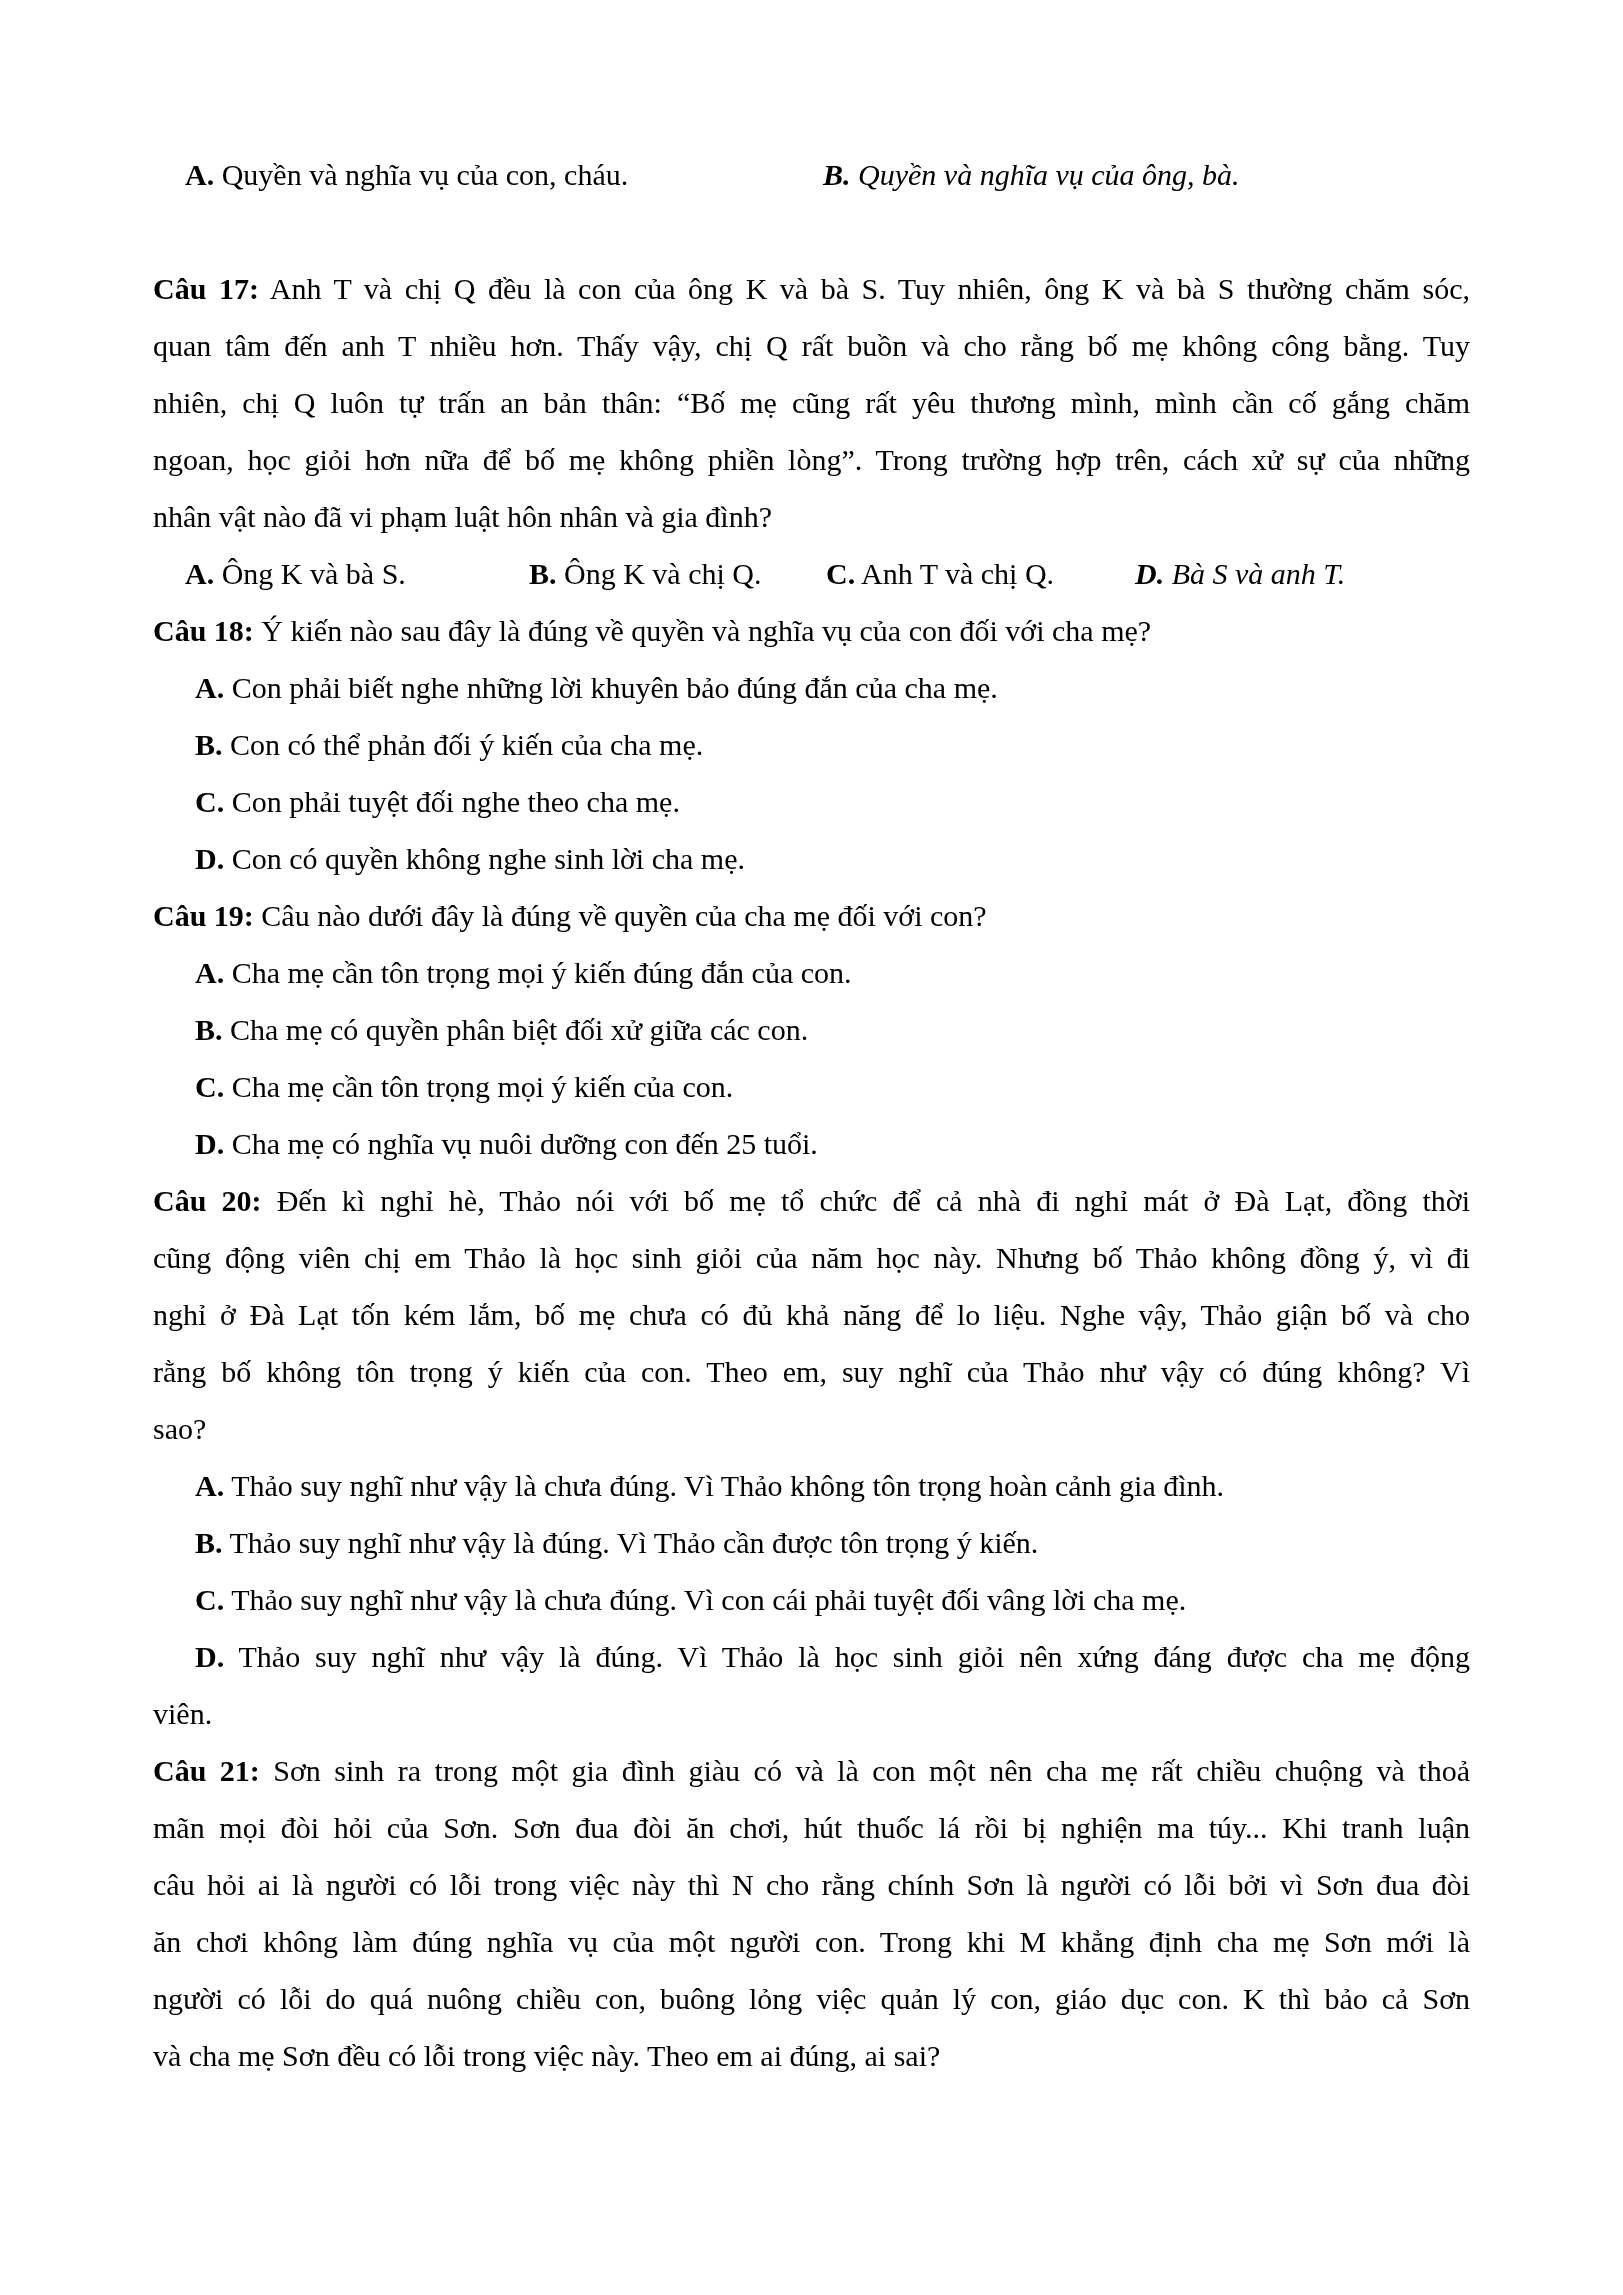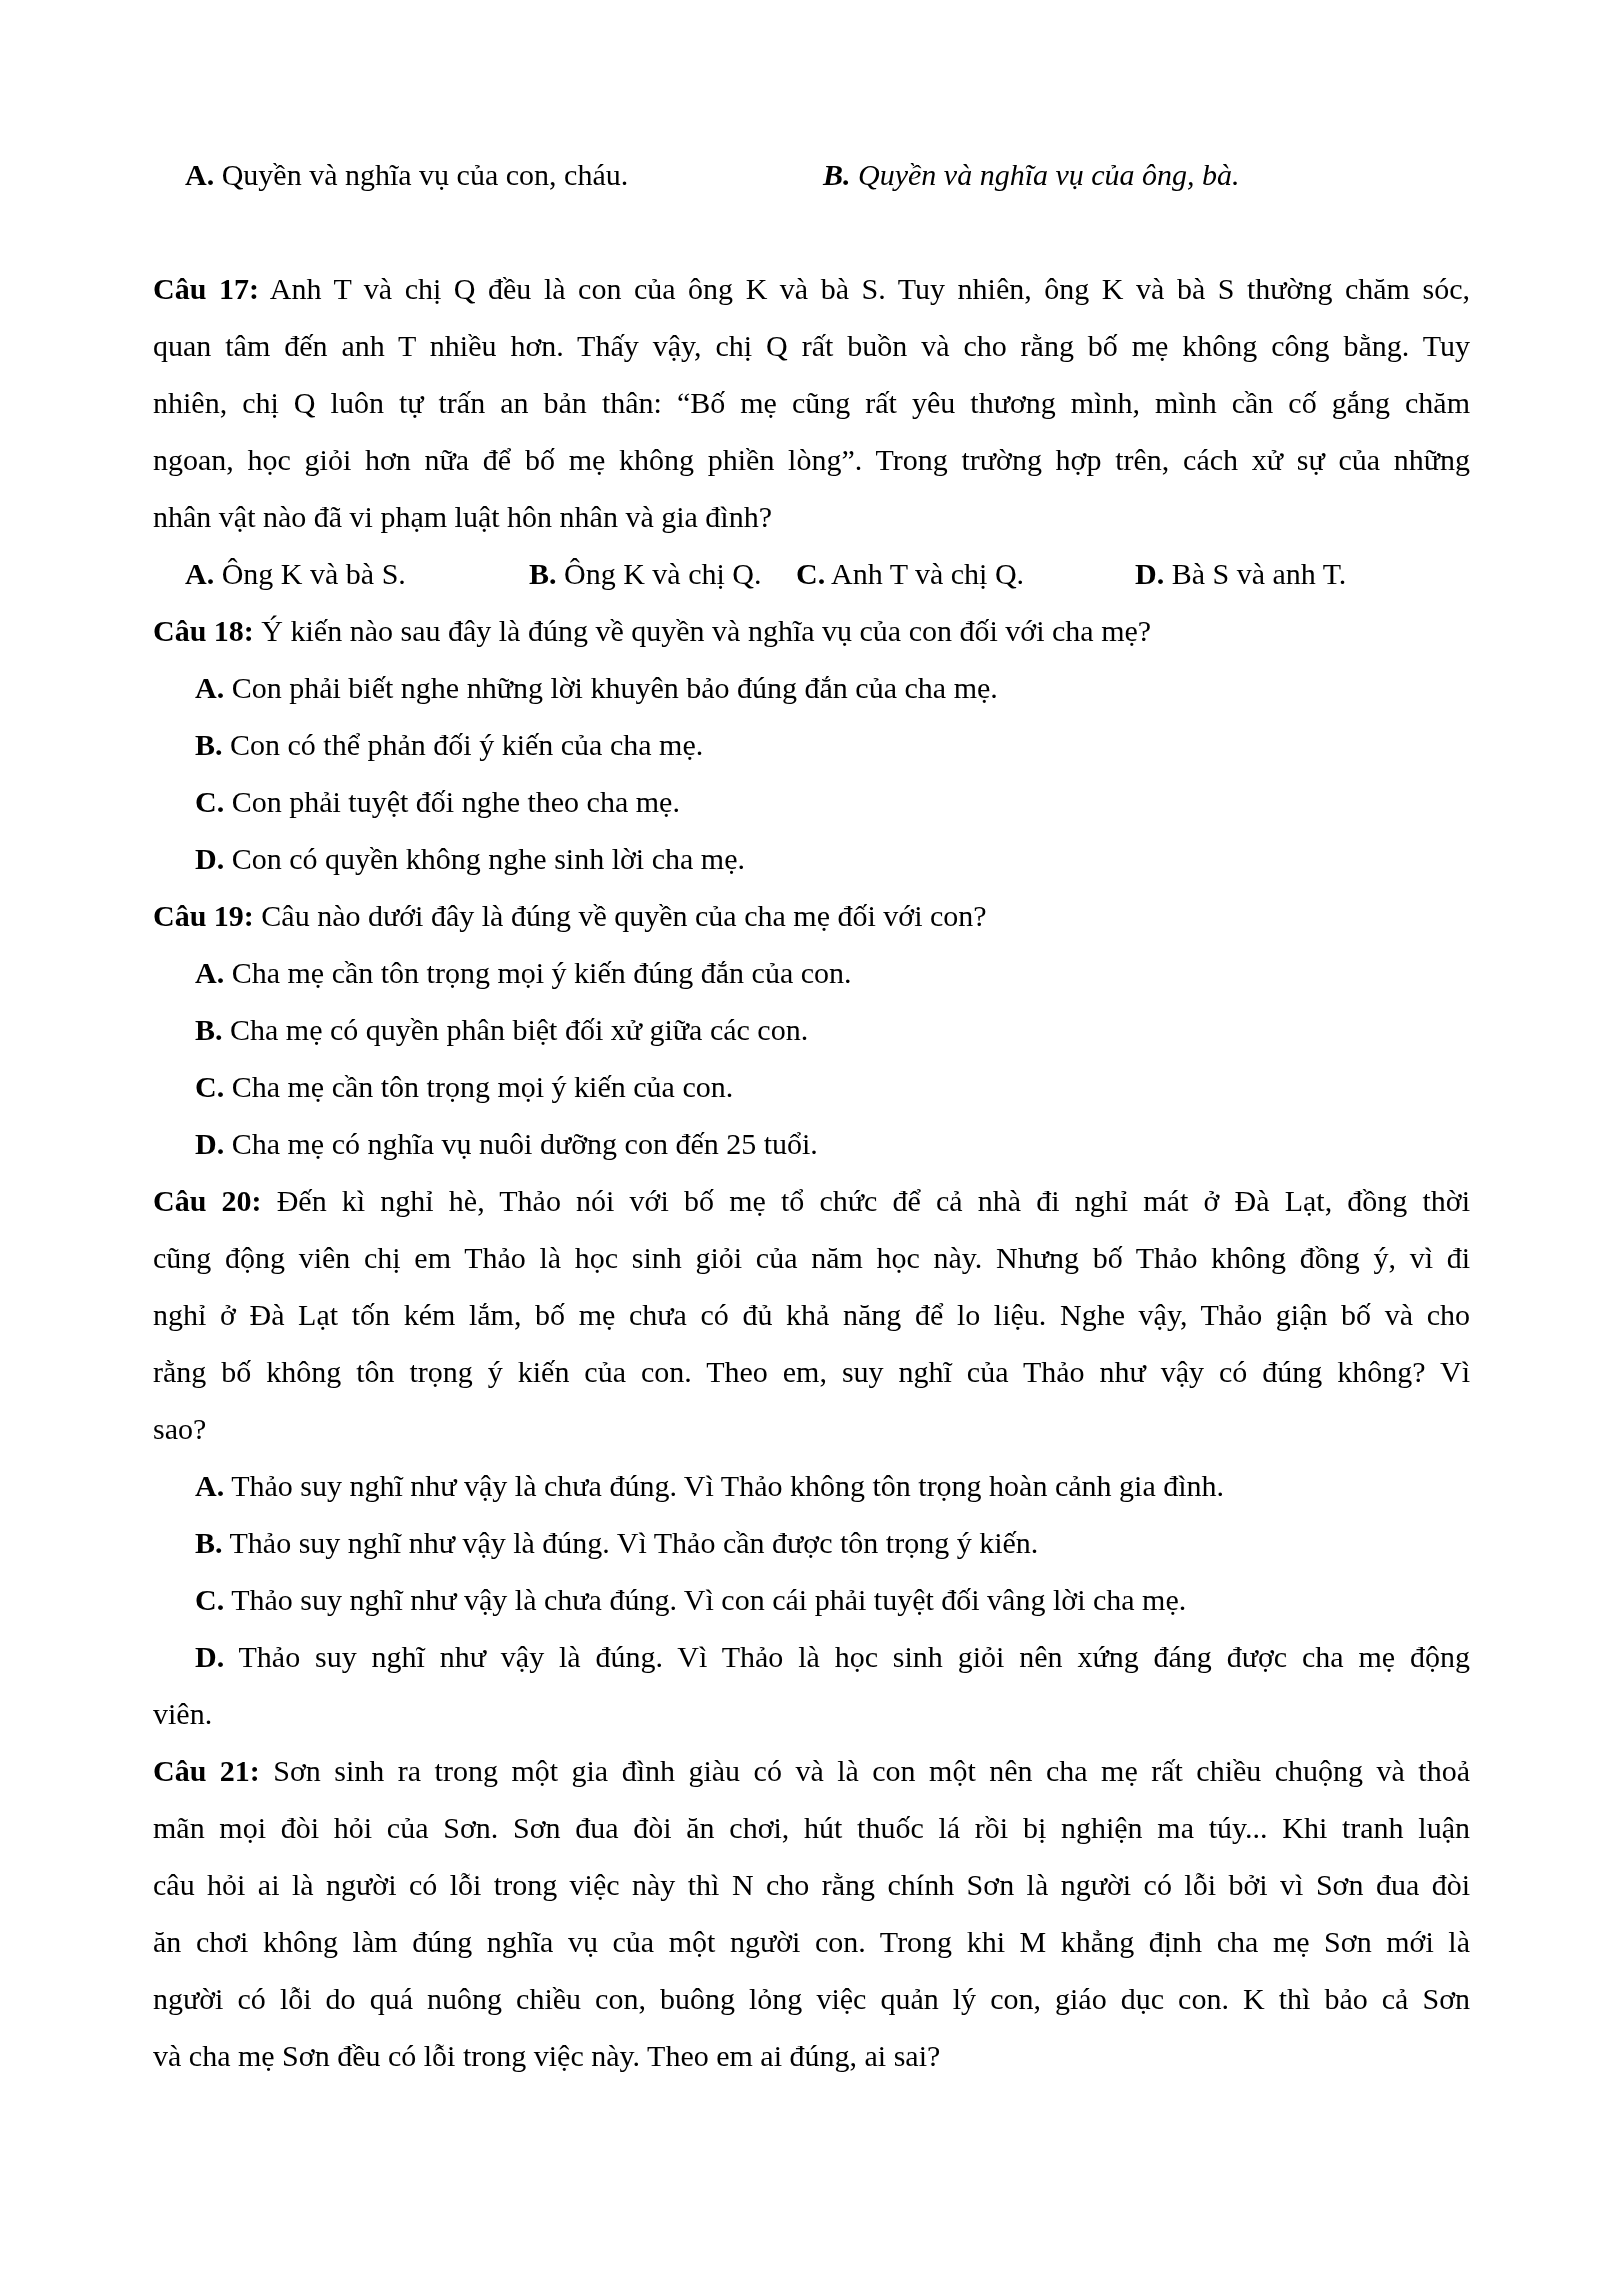--- a/index.html
+++ b/index.html
@@ -29,22 +29,22 @@
   .line.blank { height: 57px; }
   
   .j { text-align: justify; text-align-last: justify; }
   
   .ind { padding-left: 42px; }
   .b { font-weight: bold; }
   
   .c2col { position: absolute; left: 670px; top: 0; font-style: italic; }
   
   .c4b { position: absolute; left: 376px;  top: 0; }
-  .c4c { position: absolute; left: 643px;  top: 0; }
-  .c4d { position: absolute; left: 982px; top: 0; }
+  .c4c { position: absolute; left: 673px;  top: 0; }
+  .c4d { position: absolute; left: 982px; top: 0; font-style: italic; }
   .cell1 { margin-left: 32px; }
 </style>
 </head>
 <body>
 
 <div class="page">
   <div class="content">
 
     <div class="line">
       <span class="cell1"><b class="b">A.</b> <span>Quyền và nghĩa vụ của con, cháu.</span></span>

